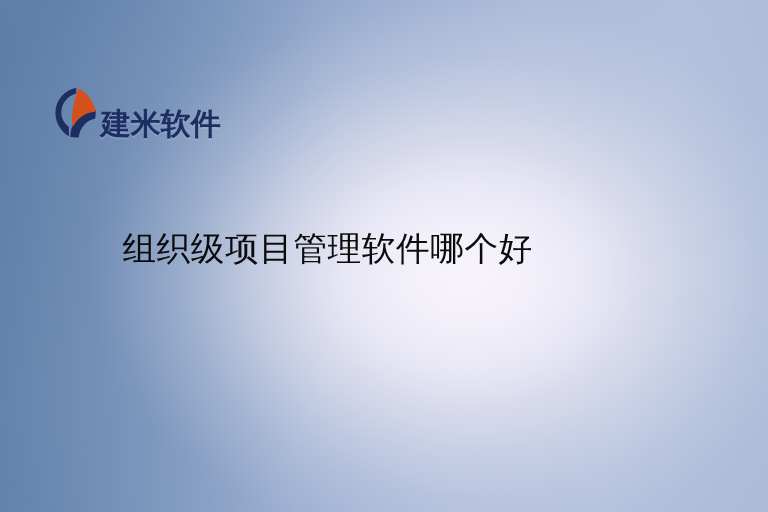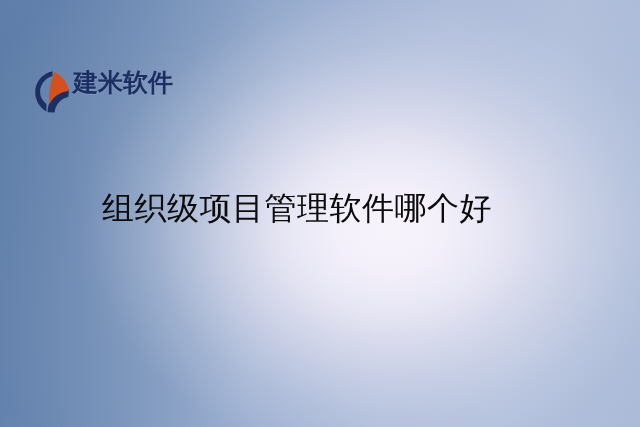--- a/index.html
+++ b/index.html
@@ -54,24 +54,24 @@
     inset: 0;
     background: radial-gradient(ellipse 330px 400px at -6% 40%,
         rgba(88,122,164,0.85) 0%,
         rgba(95,126,169,0.45) 45%,
         rgba(110,138,178,0.00) 100%);
   }
 
   
   .logo {
     position: absolute;
-    left: 34px;
+    left: 45px;
     top: 70px;
     display: flex;
-    align-items: flex-start;
+    align-items: flex-end;
     gap: 3px;
     height: 46px;
   }
   .logo-mark {
     width: 36px;
     height: 44px;
     display: block;
     flex: 0 0 auto;
   }
   .logo-text {
@@ -84,21 +84,21 @@
     white-space: nowrap;
     text-shadow: 0 1px 0 rgba(255,255,255,0.12);
   }
 
   
   .title {
     position: absolute;
     left: 102px;
     top: 188px;
     font-family: "DejaVu Serif", "Liberation Serif", serif;
-    font-size: 32px;
+    font-size: 28px;
     font-weight: 400;
     color: #0b0b0b;
     letter-spacing: 0.5px;
     line-height: 40px;
     white-space: nowrap;
   }
 </style>
 </head>
 <body>
 

